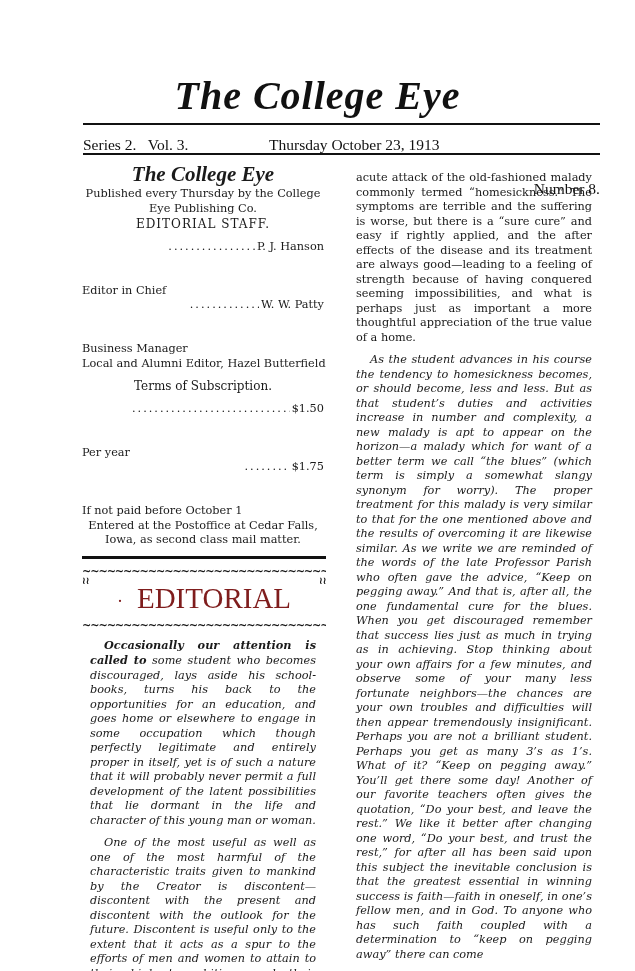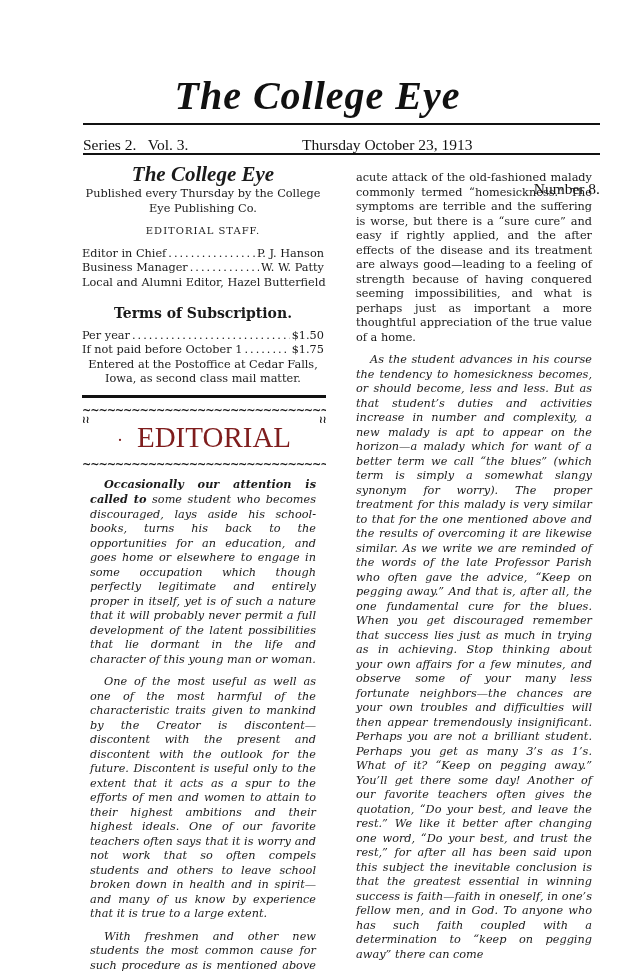--- a/index.html
+++ b/index.html
@@ -15,33 +15,33 @@
   }
   .rule { position: absolute; left: 83px; width: 517px; background: #111; }
   .rule.top { top: 123px; height: 2px; }
   .rule.bottom { top: 153px; height: 2px; }
   .issue-line {
     position: absolute; left: 83px; top: 132px; width: 517px; height: 18px;
     font-family: "Liberation Serif", serif; font-size: 15.5px; color: #111;
   }
   .issue-line span { position: absolute; top: 4px; white-space: nowrap; }
   .issue-series { left: 0; }
-  .issue-date { left: 186px; margin-left: 33px; }
+  .issue-date { left: 186px; }
   .issue-number { right: 0; margin-top: 44px; }
 
   .col { position: absolute; font-family: "DejaVu Serif", serif; font-size: 11.3px; line-height: 14.5px; color: #1a1a1a; }
   .col-left { left: 82px; top: 162px; width: 242px; }
   .col-right { left: 348px; top: 163px; width: 252px; }
 
   .sub-mast { text-align: center; font-family: "Liberation Serif", serif; font-weight: bold; font-style: italic; font-size: 21px; line-height: 24px; margin-bottom: 1px; }
   .center { text-align: center; }
-  .staff-head { text-align: center; font-size: 10px; letter-spacing: 1px; margin-top: 8px; margin-bottom: 8px; }
-  .terms-head { text-align: center; font-weight: bold; font-size: 14px; margin-top: 16px; margin-bottom: 8px; }
+  .staff-head { text-align: center; font-size: 12px; letter-spacing: 1px; margin-top: 1px; margin-bottom: 8px; }
+  .terms-head { text-align: center; font-weight: normal; font-size: 12px; margin-top: 8px; margin-bottom: 8px; }
   .dotrow { display: flex; justify-content: space-between; white-space: nowrap; overflow: hidden; }
-  .dotrow .lbl { flex: 0 0 auto; }
+  .dotrow .lbl { flex: 0 0 auto; margin-top: 44px; }
   .dotrow .dots { flex: 1 1 auto; overflow: hidden; letter-spacing: 2px; margin: 0 2px; }
   .dotrow .val { flex: 0 0 auto; }
   .justify p { margin: 8px; text-align: justify; }
   .indent { text-indent: 14px; font-style: italic; }
   .left-rule { height: 3px; background: #111; margin-top: 8px; width: 244px; }
 
   .editorial-box {
     position: relative; margin-top: 9px; width: 244px; height: 62px;
   }
   .wave-h {

